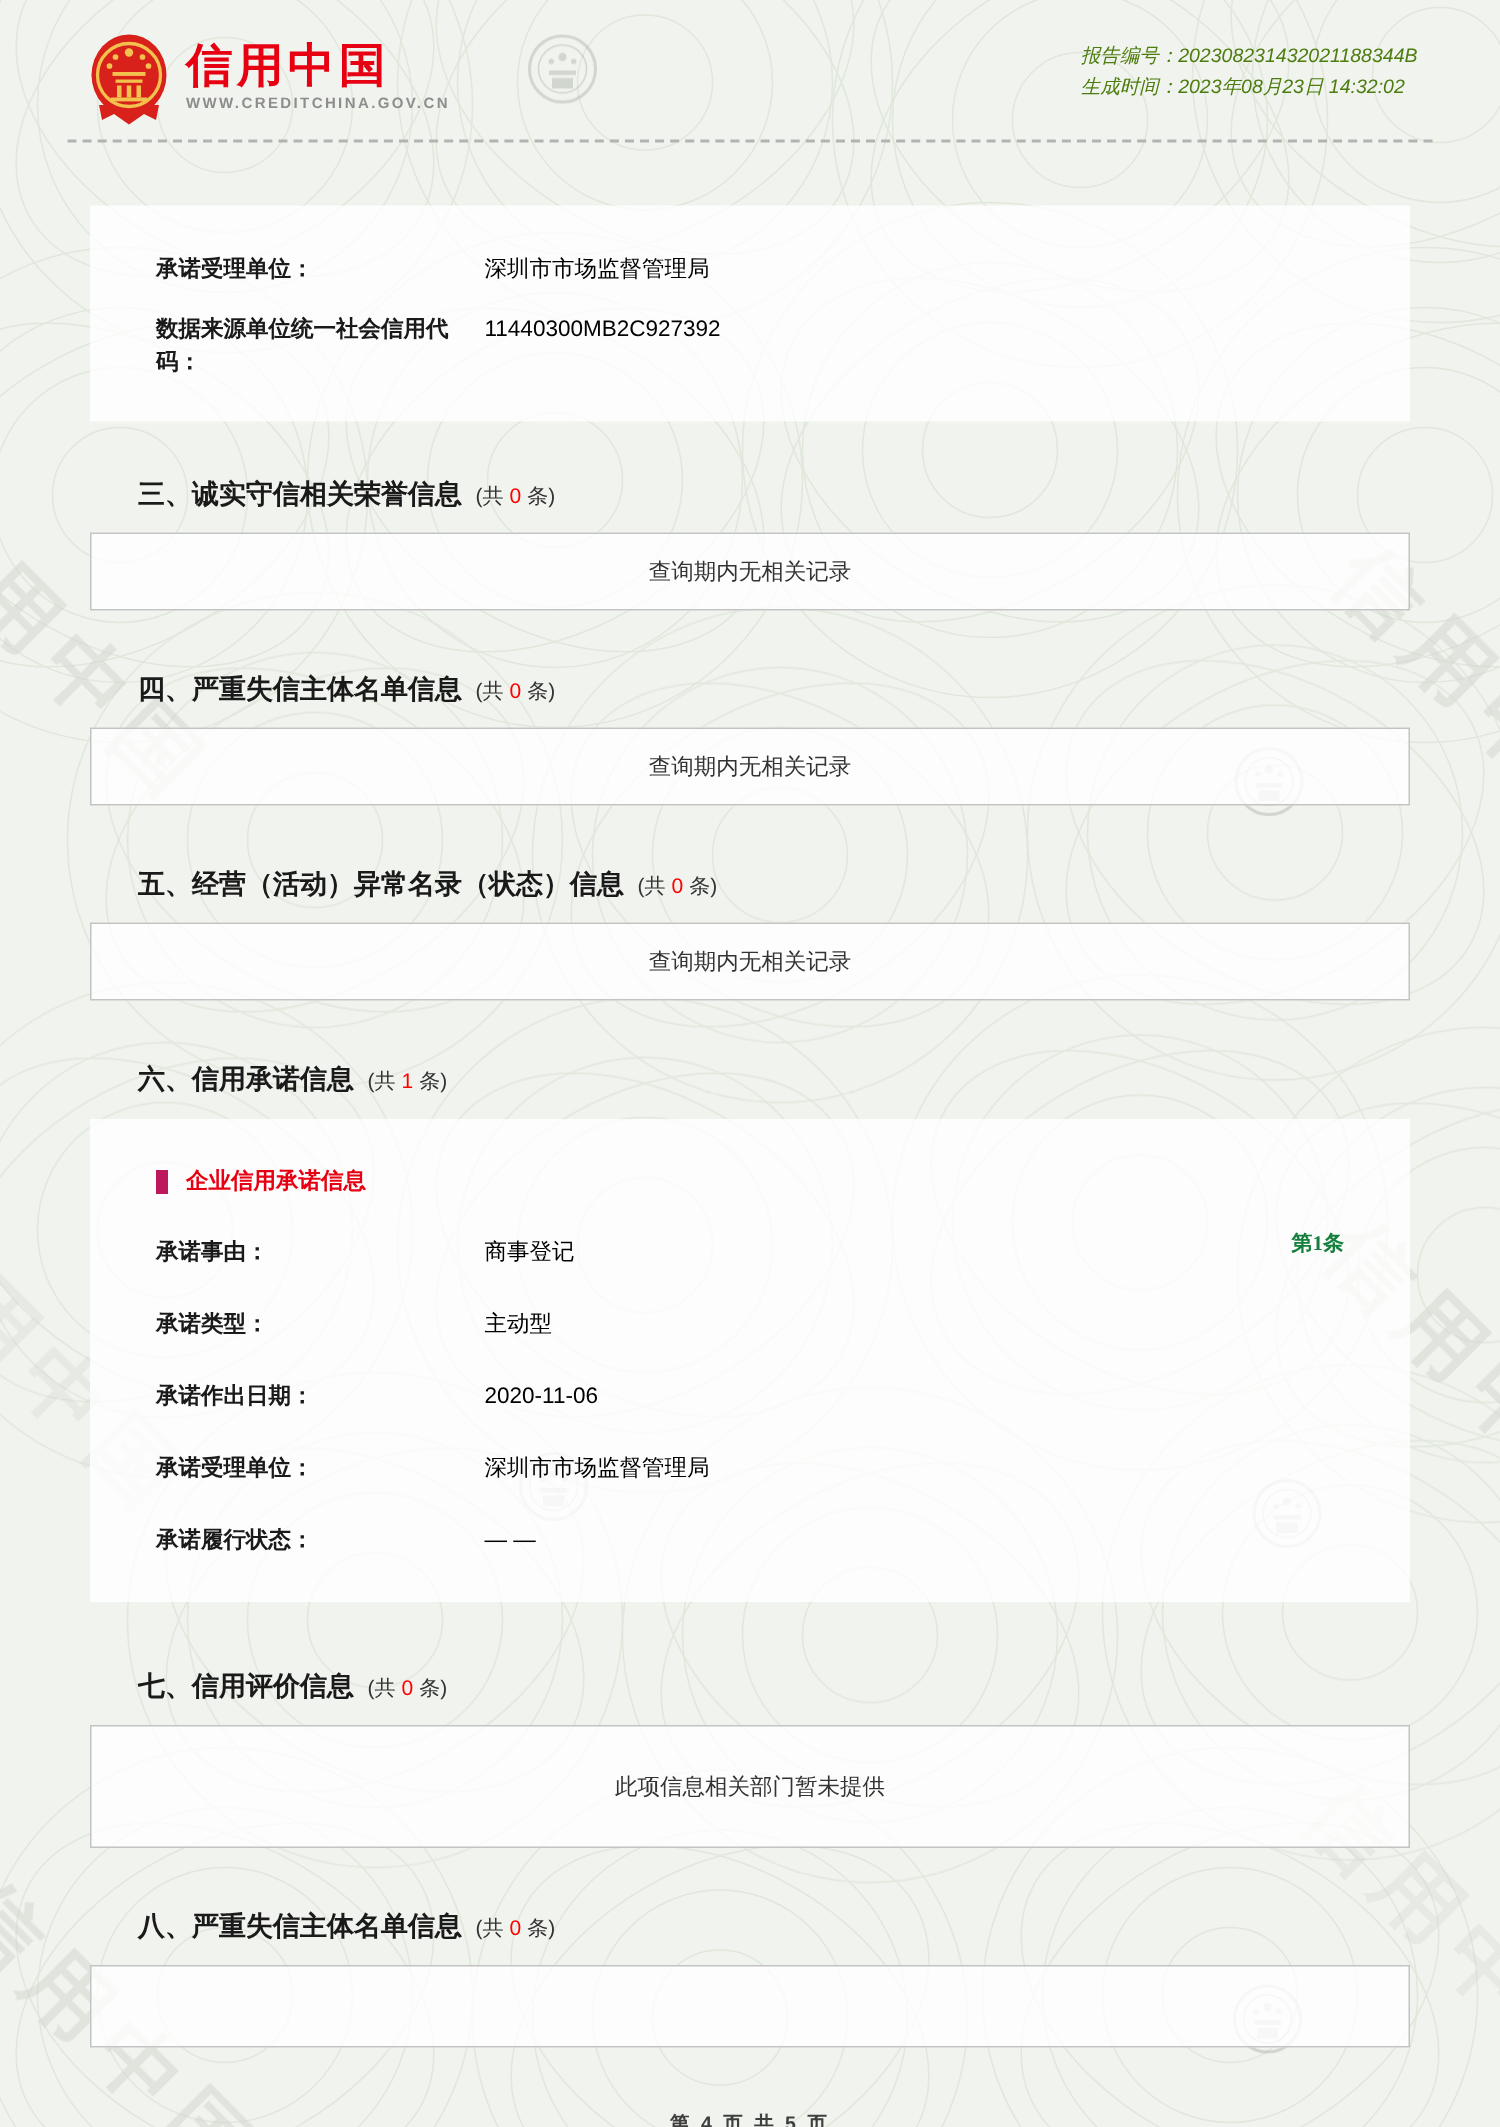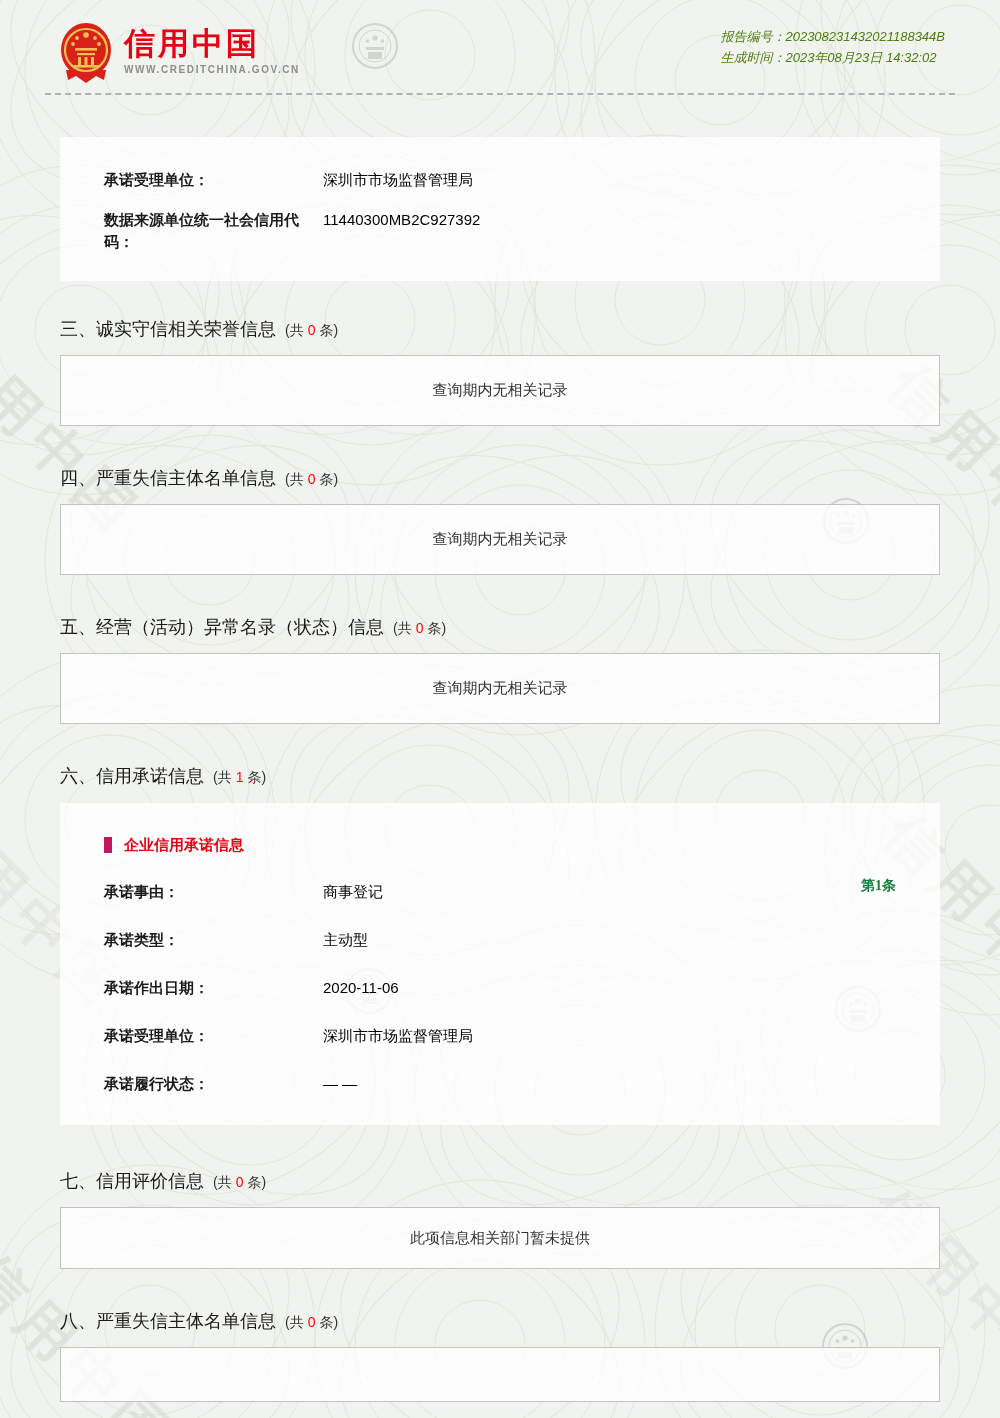--- a/index.html
+++ b/index.html
@@ -27,29 +27,29 @@
   .card { background:rgba(255,255,255,.8); }
   .card1 { margin-top:42px; padding:32px 44px 26px 44px; min-height:144px; }
   .kv { display:flex; align-items:flex-start; }
   .kv + .kv { margin-top:18px; }
   .kv .k { width:219px; flex:0 0 219px; font-size:15px; font-weight:bold; color:#1a1a1a; line-height:22px; }
   .kv .v { font-size:15px; color:#000000; line-height:22px; }
 
   .sec-head { margin-top:36px; line-height:25px; }
   .sec-head.mt40 { margin-top:40px; }
   .sec-head.mt44 { margin-top:44px; }
-  .sec-title { font-size:18px; font-weight:normal; color:#1a1a1a; }
+  .sec-title { font-size:18px; font-weight:bold; color:#1a1a1a;margin-left:32px; }
   .sec-count { font-size:14px; color:#333; margin-left:7px; }
   .sec-count span { margin:0 2px; }
   .red { color:#ff0000; }
 
-  .msg-box { margin-top:12px; height:71px; background:rgba(255,255,255,.8);
+  .msg-box { margin-top:12px; height:52px; background:rgba(255,255,255,.8);
              border:1px solid #c3c3c3; display:flex; align-items:center; justify-content:center;
              font-size:15px; color:#333; }
-  .msg-box.tall { height:62px; }
+  .msg-box.tall { height:82px; }
   .empty-box { margin-top:12px; height:55px; background:rgba(255,255,255,.8); border:1px solid #c3c3c3; }
 
   .card6 { position:relative; margin-top:13px; padding:34px 44px 30px 44px; min-height:285px; }
   .sub-head { font-size:15px; font-weight:bold; color:#e60012; border-left:8px solid #be185d;
               padding-left:12px; line-height:16px; }
   .card6 .rows { margin-top:28px; }
   .card6 .kv + .kv { margin-top:26px; }
   .item-no { position:absolute; right:44px; top:74px; font-size:14px; font-weight:bold; color:#15803d;font-family:Liberation Serif, serif; }
 
   .footer { margin-top:42px; text-align:center; font-size:13px; font-weight:bold; color:#3f3f3f; letter-spacing:2px; }

